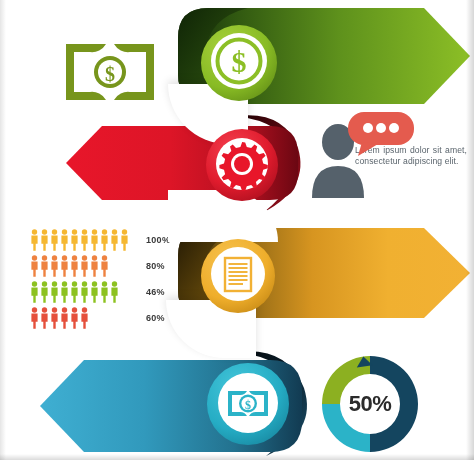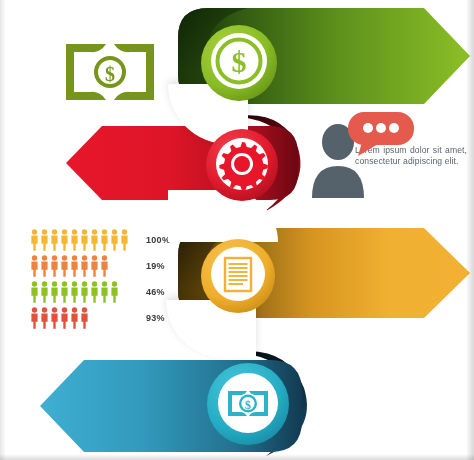--- a/index.html
+++ b/index.html
@@ -253,21 +253,21 @@
           </svg>
           <svg class="fig" viewBox="0 0 9 22">
             <circle cx="4.5" cy="3" r="2.7" fill="#EE8240"></circle>
             <path d="M1.4 6.6 h6.2 v8.2 h-1.9 v7.0 h-2.4 v-7.0 h-1.9 z" fill="#EE8240"></path>
           </svg>
           <svg class="fig" viewBox="0 0 9 22">
             <circle cx="4.5" cy="3" r="2.7" fill="#EE8240"></circle>
             <path d="M1.4 6.6 h6.2 v8.2 h-1.9 v7.0 h-2.4 v-7.0 h-1.9 z" fill="#EE8240"></path>
           </svg>
         </div>
-        <div class="pct">19%</div>
+        <div class="pct">80%</div>
       </div>
       <div class="people-row">
         <div class="people-figs">
           <svg class="fig" viewBox="0 0 9 22">
             <circle cx="4.5" cy="3" r="2.7" fill="#8DC220"></circle>
             <path d="M1.4 6.6 h6.2 v8.2 h-1.9 v7.0 h-2.4 v-7.0 h-1.9 z" fill="#8DC220"></path>
           </svg>
           <svg class="fig" viewBox="0 0 9 22">
             <circle cx="4.5" cy="3" r="2.7" fill="#8DC220"></circle>
             <path d="M1.4 6.6 h6.2 v8.2 h-1.9 v7.0 h-2.4 v-7.0 h-1.9 z" fill="#8DC220"></path>
@@ -323,21 +323,21 @@
           </svg>
           <svg class="fig" viewBox="0 0 9 22">
             <circle cx="4.5" cy="3" r="2.7" fill="#E5503C"></circle>
             <path d="M1.4 6.6 h6.2 v8.2 h-1.9 v7.0 h-2.4 v-7.0 h-1.9 z" fill="#E5503C"></path>
           </svg>
           <svg class="fig" viewBox="0 0 9 22">
             <circle cx="4.5" cy="3" r="2.7" fill="#E5503C"></circle>
             <path d="M1.4 6.6 h6.2 v8.2 h-1.9 v7.0 h-2.4 v-7.0 h-1.9 z" fill="#E5503C"></path>
           </svg>
         </div>
-        <div class="pct">93%</div>
+        <div class="pct">60%</div>
       </div>
     </div>
 
   <div class="row" style="left:178px;top:228px;width:296px;height:98px;z-index:3;">
     <svg width="296" height="98" viewBox="0 0 296 98">
       <defs>
         <linearGradient id="gOr" x1="0" y1="0" x2="1" y2="0">
           <stop offset="0%" stop-color="#2A1E05"></stop>
           <stop offset="16%" stop-color="#7A5A12"></stop>
           <stop offset="46%" stop-color="#D79520"></stop>
@@ -421,17 +421,28 @@
       <g>
         <rect x="22" y="29" width="40" height="25" fill="#2BB3C8"></rect>
         <path d="M26 33 h7 a8 8 0 0 0 8 -4 h2 a8 8 0 0 0 8 4 h7 v17 h-7 a8 8 0 0 0 -8 4 h-2 a8 8 0 0 0 -8 -4 h-7 z" fill="#ffffff"></path>
         <circle cx="42" cy="41.5" r="9" fill="#2BB3C8"></circle>
         <circle cx="42" cy="41.5" r="6.6" fill="#ffffff"></circle>
         <text x="42" y="46.5" text-anchor="middle" font-family="'Liberation Serif',serif" font-size="12" font-weight="bold" fill="#2BB3C8">$</text>
       </g>
     </svg>
   </div>
 
+  <div class="donut-wrap">
+    <svg width="104" height="104" viewBox="0 0 104 104">
+      <g id="donut-slices">
+          <path d="M52 4 A48 48 0 0 1 52 100 L52 82 A30 30 0 0 0 52 22 Z" fill="#14455F"></path>
+          <path d="M52 100 A48 48 0 0 1 4 52.00000000000001 L22 52.00000000000001 A30 30 0 0 0 52 82 Z" fill="#2BB3C8"></path>
+          <path d="M4 52.00000000000001 A48 48 0 0 1 51.99999999999999 4 L51.99999999999999 22 A30 30 0 0 0 22 52.00000000000001 Z" fill="#8CB021"></path>
+        </g>
+      <path id="donut-arrow" fill="#14455F" d="M52 4 L44 14 L60 14 Z" transform="rotate(-8 52 52)"></path>
+    </svg>
+    <div class="donut-label">50%</div>
+  </div>
 
   <div class="layer" style="left:0;top:0;width:6px;height:460px;background:linear-gradient(90deg,rgba(0,0,0,.10),rgba(0,0,0,0));z-index:20;"></div>
   <div class="layer" style="right:0;top:0;width:8px;height:460px;background:linear-gradient(270deg,rgba(0,0,0,.16),rgba(0,0,0,0));z-index:20;"></div>
   <div class="layer" style="left:0;bottom:0;width:474px;height:6px;background:linear-gradient(0deg,rgba(0,0,0,.14),rgba(0,0,0,0));z-index:20;"></div>
 </div>
 
 </body></html>

